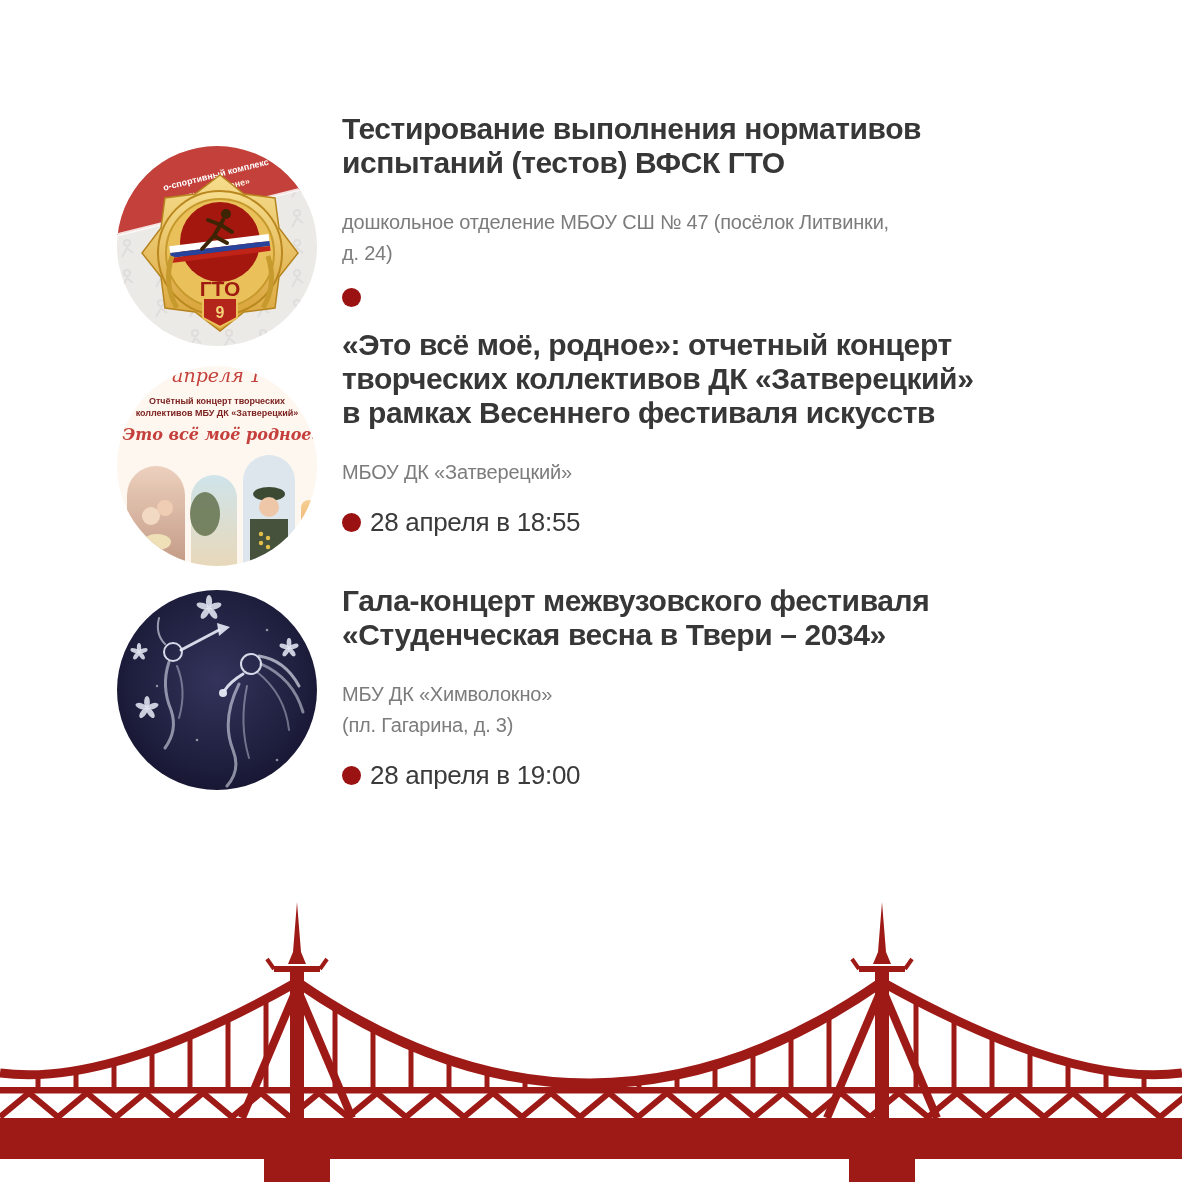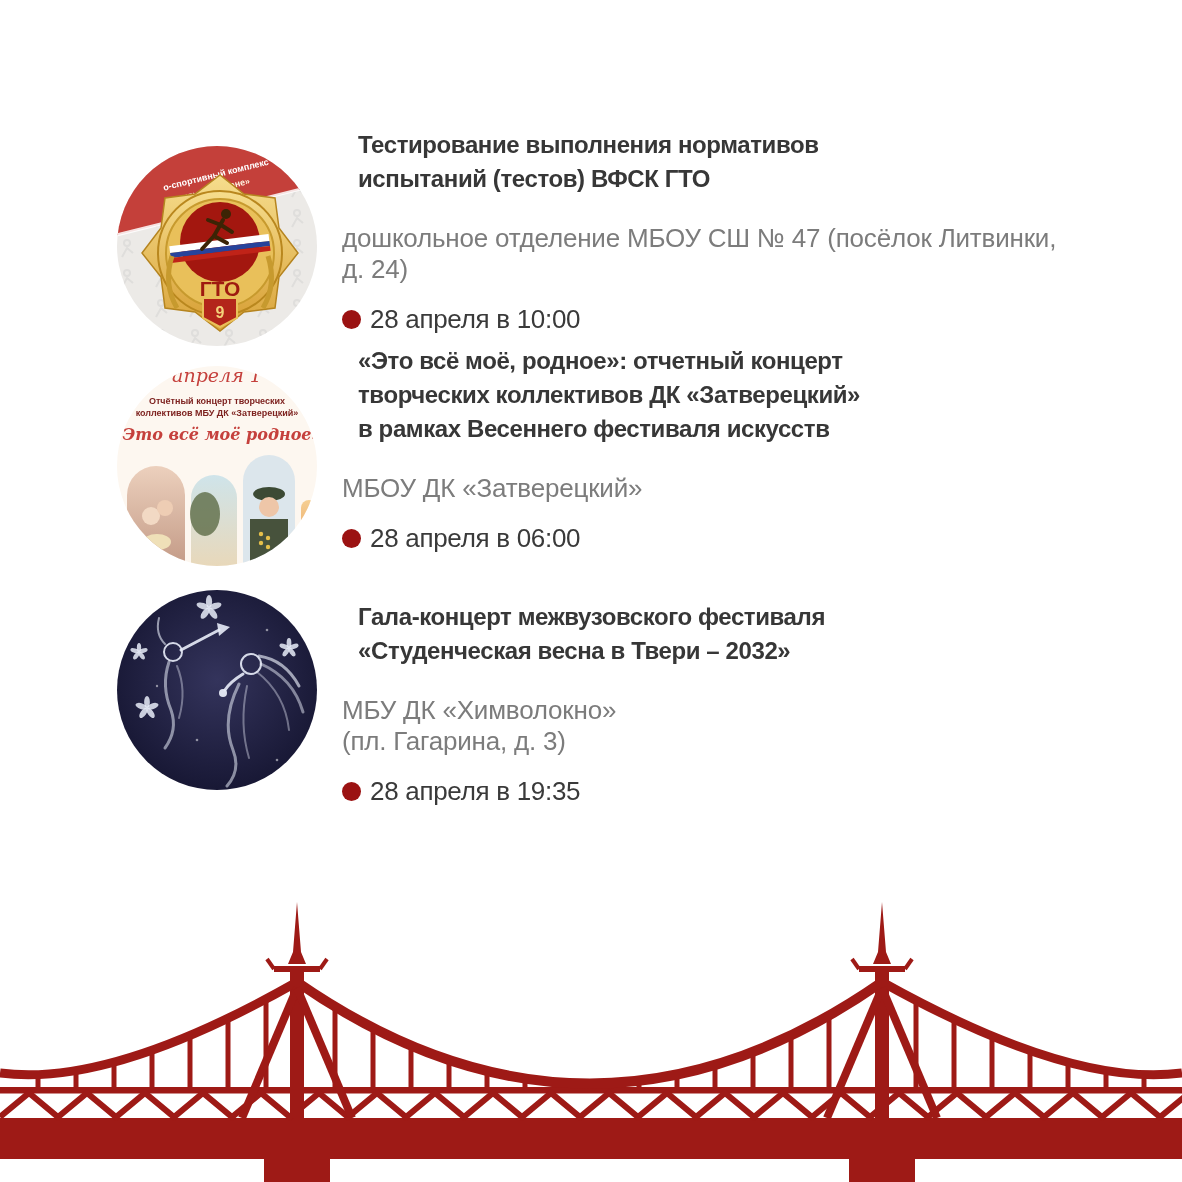--- a/index.html
+++ b/index.html
@@ -2,23 +2,23 @@
 <html><head>
 <meta charset="utf-8">
 <style>
   html,body{margin:0;padding:0;background:#ffffff;}
   .page{position:relative;width:1182px;height:1182px;background:#ffffff;overflow:hidden;
         font-family:"Liberation Sans","DejaVu Sans",sans-serif;}
   .event{position:absolute;left:0;width:1182px;}
   .thumb{position:absolute;left:117px;width:200px;height:200px;border-radius:50%;overflow:hidden;}
   .thumb svg{display:block;width:200px;height:200px;}
   .info{position:absolute;left:342px;width:800px;}
-  .title{margin:16px;font-size:24px;line-height:34px;font-weight:700;color:#373737;
+  .title{margin:0;font-size:30px;line-height:34px;font-weight:700;color:#373737;
          letter-spacing:-0.4px;white-space:pre-line;}
-  .venue{margin-top:27px;font-size:26px;line-height:31px;font-weight:400;color:#7c7c7c;
+  .venue{margin-top:27px;font-size:20px;line-height:31px;font-weight:400;color:#7c7c7c;
          letter-spacing:-0.2px;white-space:pre-line;}
   .when{margin-top:19px;display:flex;align-items:center;font-size:26px;line-height:30px;
         color:#3a3a3a;font-weight:400;letter-spacing:-0.3px;}
   .dot{width:19px;height:19px;border-radius:50%;background:#9b1212;margin-right:9px;flex:0 0 auto;}
   .bridge{position:absolute;left:0;bottom:0;width:1182px;height:292px;}
   .sserif{font-family:"DejaVu Serif","Liberation Serif",serif;}
 </style>
 </head>
 <body>
 
@@ -71,21 +71,20 @@
         </g>
       </svg>
     </div>
     <div class="info" style="top:112px;">
       <h2 class="title">Тестирование выполнения нормативов
 испытаний (тестов) ВФСК ГТО</h2>
       <div class="venue">дошкольное отделение МБОУ СШ № 47 (посёлок Литвинки,
 д. 24)</div>
       <div class="when">
         <span class="dot"></span>
-        <span>28 апреля в 10:00</span>
       </div>
     </div>
   </article>
 
   <article class="event" style="top:0;height:0;">
     <div class="thumb" style="top:366px;">
       <svg viewBox="0 0 200 200">
         <defs>
           <linearGradient id="p1g" x1="0" y1="0" x2="0" y2="1">
             <stop offset="0" stop-color="#ecd0bd"></stop>
@@ -131,21 +130,21 @@
         </g>
       </svg>
     </div>
     <div class="info" style="top:328px;">
       <h2 class="title">«Это всё моё, родное»: отчетный концерт
 творческих коллективов ДК «Затверецкий»
 в рамках Весеннего фестиваля искусств</h2>
       <div class="venue">МБОУ ДК «Затверецкий»</div>
       <div class="when">
         <span class="dot"></span>
-        <span>28 апреля в 06:00</span>
+        <span>28 апреля в 18:55</span>
       </div>
     </div>
   </article>
 
   <article class="event" style="top:0;height:0;">
     <div class="thumb" style="top:590px;">
       <svg viewBox="0 0 200 200">
         <defs>
           <radialGradient id="ng" cx="50%" cy="45%" r="70%">
             <stop offset="0" stop-color="#34345c"></stop>
@@ -185,26 +184,26 @@
         <g fill="#ffffff" opacity="0.5">
           <circle cx="80" cy="150" r="1.3"></circle>
             <circle cx="150" cy="40" r="1.3"></circle>
           <circle cx="40" cy="96" r="1.2"></circle>
             <circle cx="160" cy="170" r="1.3"></circle>
         </g>
       </svg>
     </div>
     <div class="info" style="top:584px;">
       <h2 class="title">Гала-концерт межвузовского фестиваля
-«Студенческая весна в Твери – 2032»</h2>
+«Студенческая весна в Твери – 2034»</h2>
       <div class="venue">МБУ ДК «Химволокно»
 (пл. Гагарина, д. 3)</div>
       <div class="when">
         <span class="dot"></span>
-        <span>28 апреля в 19:35</span>
+        <span>28 апреля в 19:00</span>
       </div>
     </div>
   </article>
 
   <svg class="bridge" viewBox="0 0 1182 292">
     <g fill="#9e1a16" stroke="#9e1a16">
 
       <rect x="0" y="197" width="1182" height="6.5" stroke="none"></rect>
       <rect x="0" y="228" width="1182" height="41" stroke="none"></rect>
 

